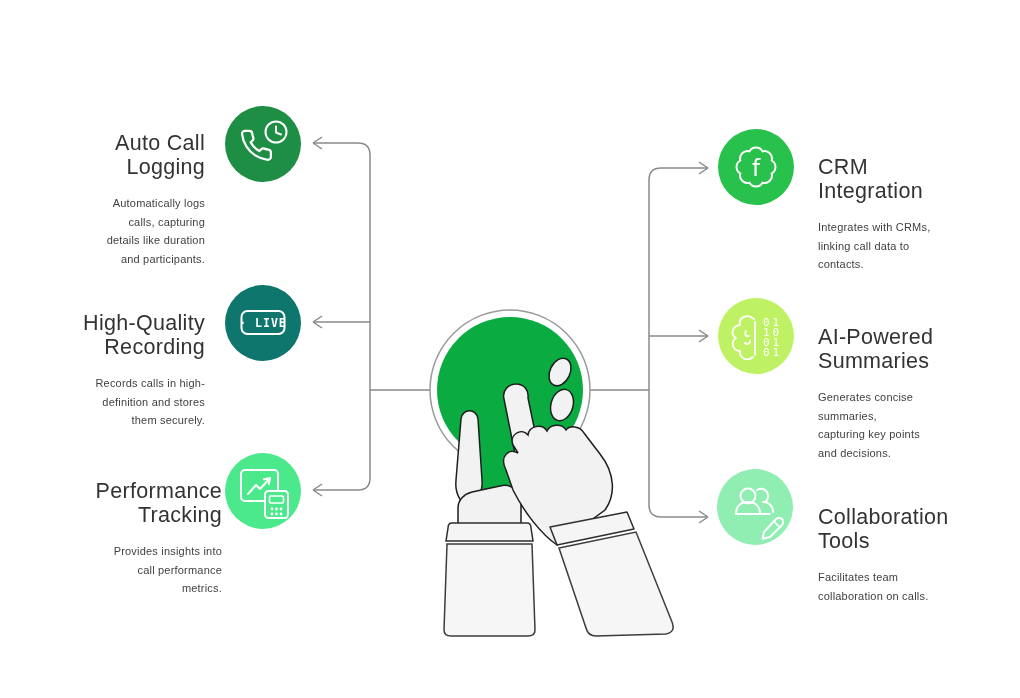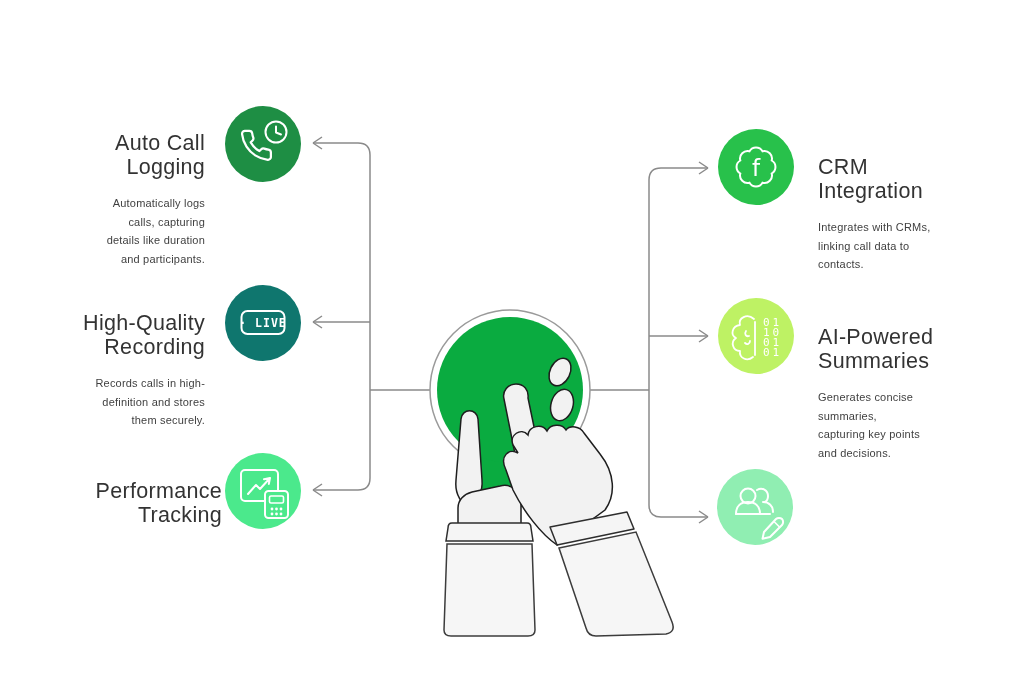--- a/index.html
+++ b/index.html
@@ -83,36 +83,45 @@
   <div class="feature left" style="left:0px;top:311px;width:205px;">
     <h2>High-Quality
 Recording</h2>
     <p>Records calls in high-
 definition and stores
 them securely.</p>
   </div>
   <div class="feature left" style="left:0px;top:479px;width:205px;margin-left:17px;">
     <h2>Performance
 Tracking</h2>
+    <p>Provides insights into
+call performance
+metrics.</p>
   </div>
 
   <div class="feature right" style="left:818px;top:155px;">
     <h2>CRM
 Integration</h2>
     <p>Integrates with CRMs,
 linking call data to
 contacts.</p>
   </div>
   <div class="feature right" style="left:818px;top:325px;">
     <h2>AI-Powered
 Summaries</h2>
     <p>Generates concise
 summaries,
 capturing key points
 and decisions.</p>
+  </div>
+  <div class="feature right" style="left:818px;top:505px;">
+    <h2>Collaboration
+Tools</h2>
+    <p>Facilitates team
+collaboration on calls.</p>
   </div>
 
   <div class="icon-badge bg-1" style="left:225px;top:106px;">
     <svg width="76" height="76" viewBox="0 0 76 76">
       <g fill="none" stroke="#ffffff" stroke-linecap="round" stroke-linejoin="round">
         <path transform="translate(14,22) scale(1.45)" stroke-width="1.55" d="M22 16.92v3a2 2 0 0 1-2.18 2 19.79 19.79 0 0 1-8.63-3.07 19.5 19.5 0 0 1-6-6 19.79 19.79 0 0 1-3.07-8.67A2 2 0 0 1 4.11 2h3a2 2 0 0 1 2 1.72 12.84 12.84 0 0 0 .7 2.81 2 2 0 0 1-.45 2.11L8.09 9.91a16 16 0 0 0 6 6l1.27-1.27a2 2 0 0 1 2.11-.45 12.84 12.84 0 0 0 2.81.7A2 2 0 0 1 22 16.92z"></path>
         <circle cx="51" cy="26" r="10.5" stroke-width="2"></circle>
         <path d="M51,20.5 L51,26.5 L56,28.5" stroke-width="2"></path>
       </g>
     </svg>

